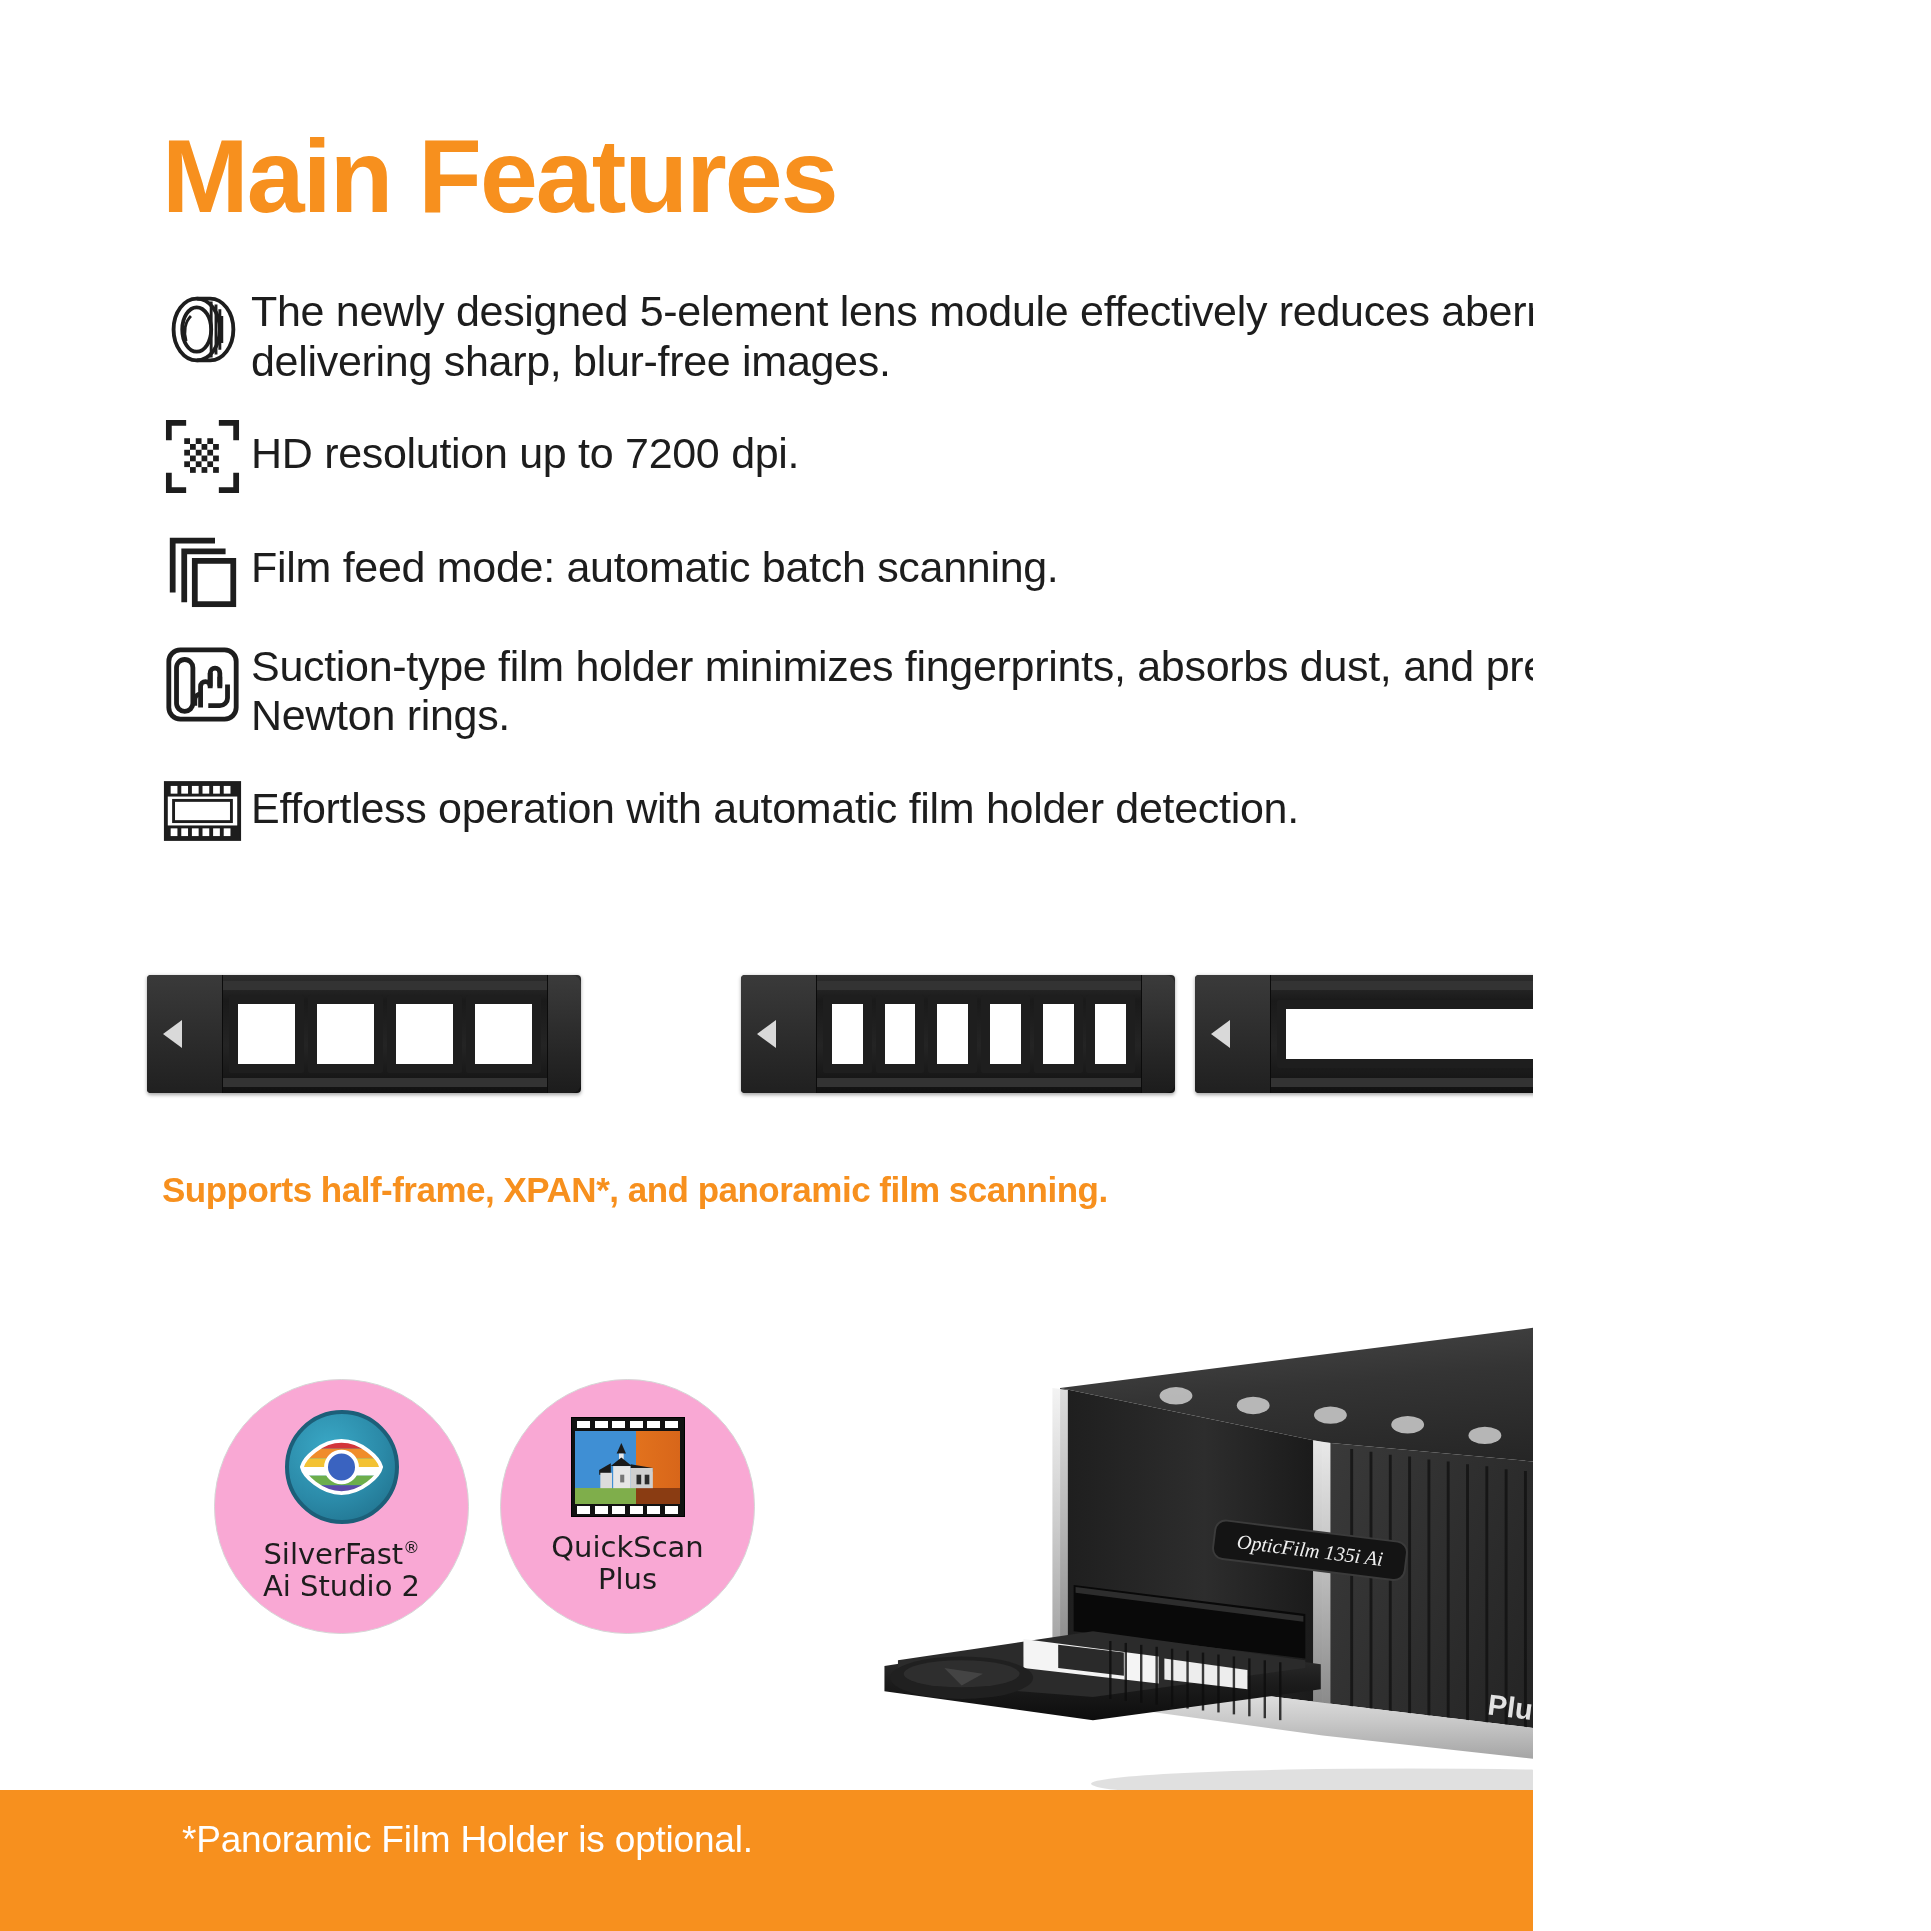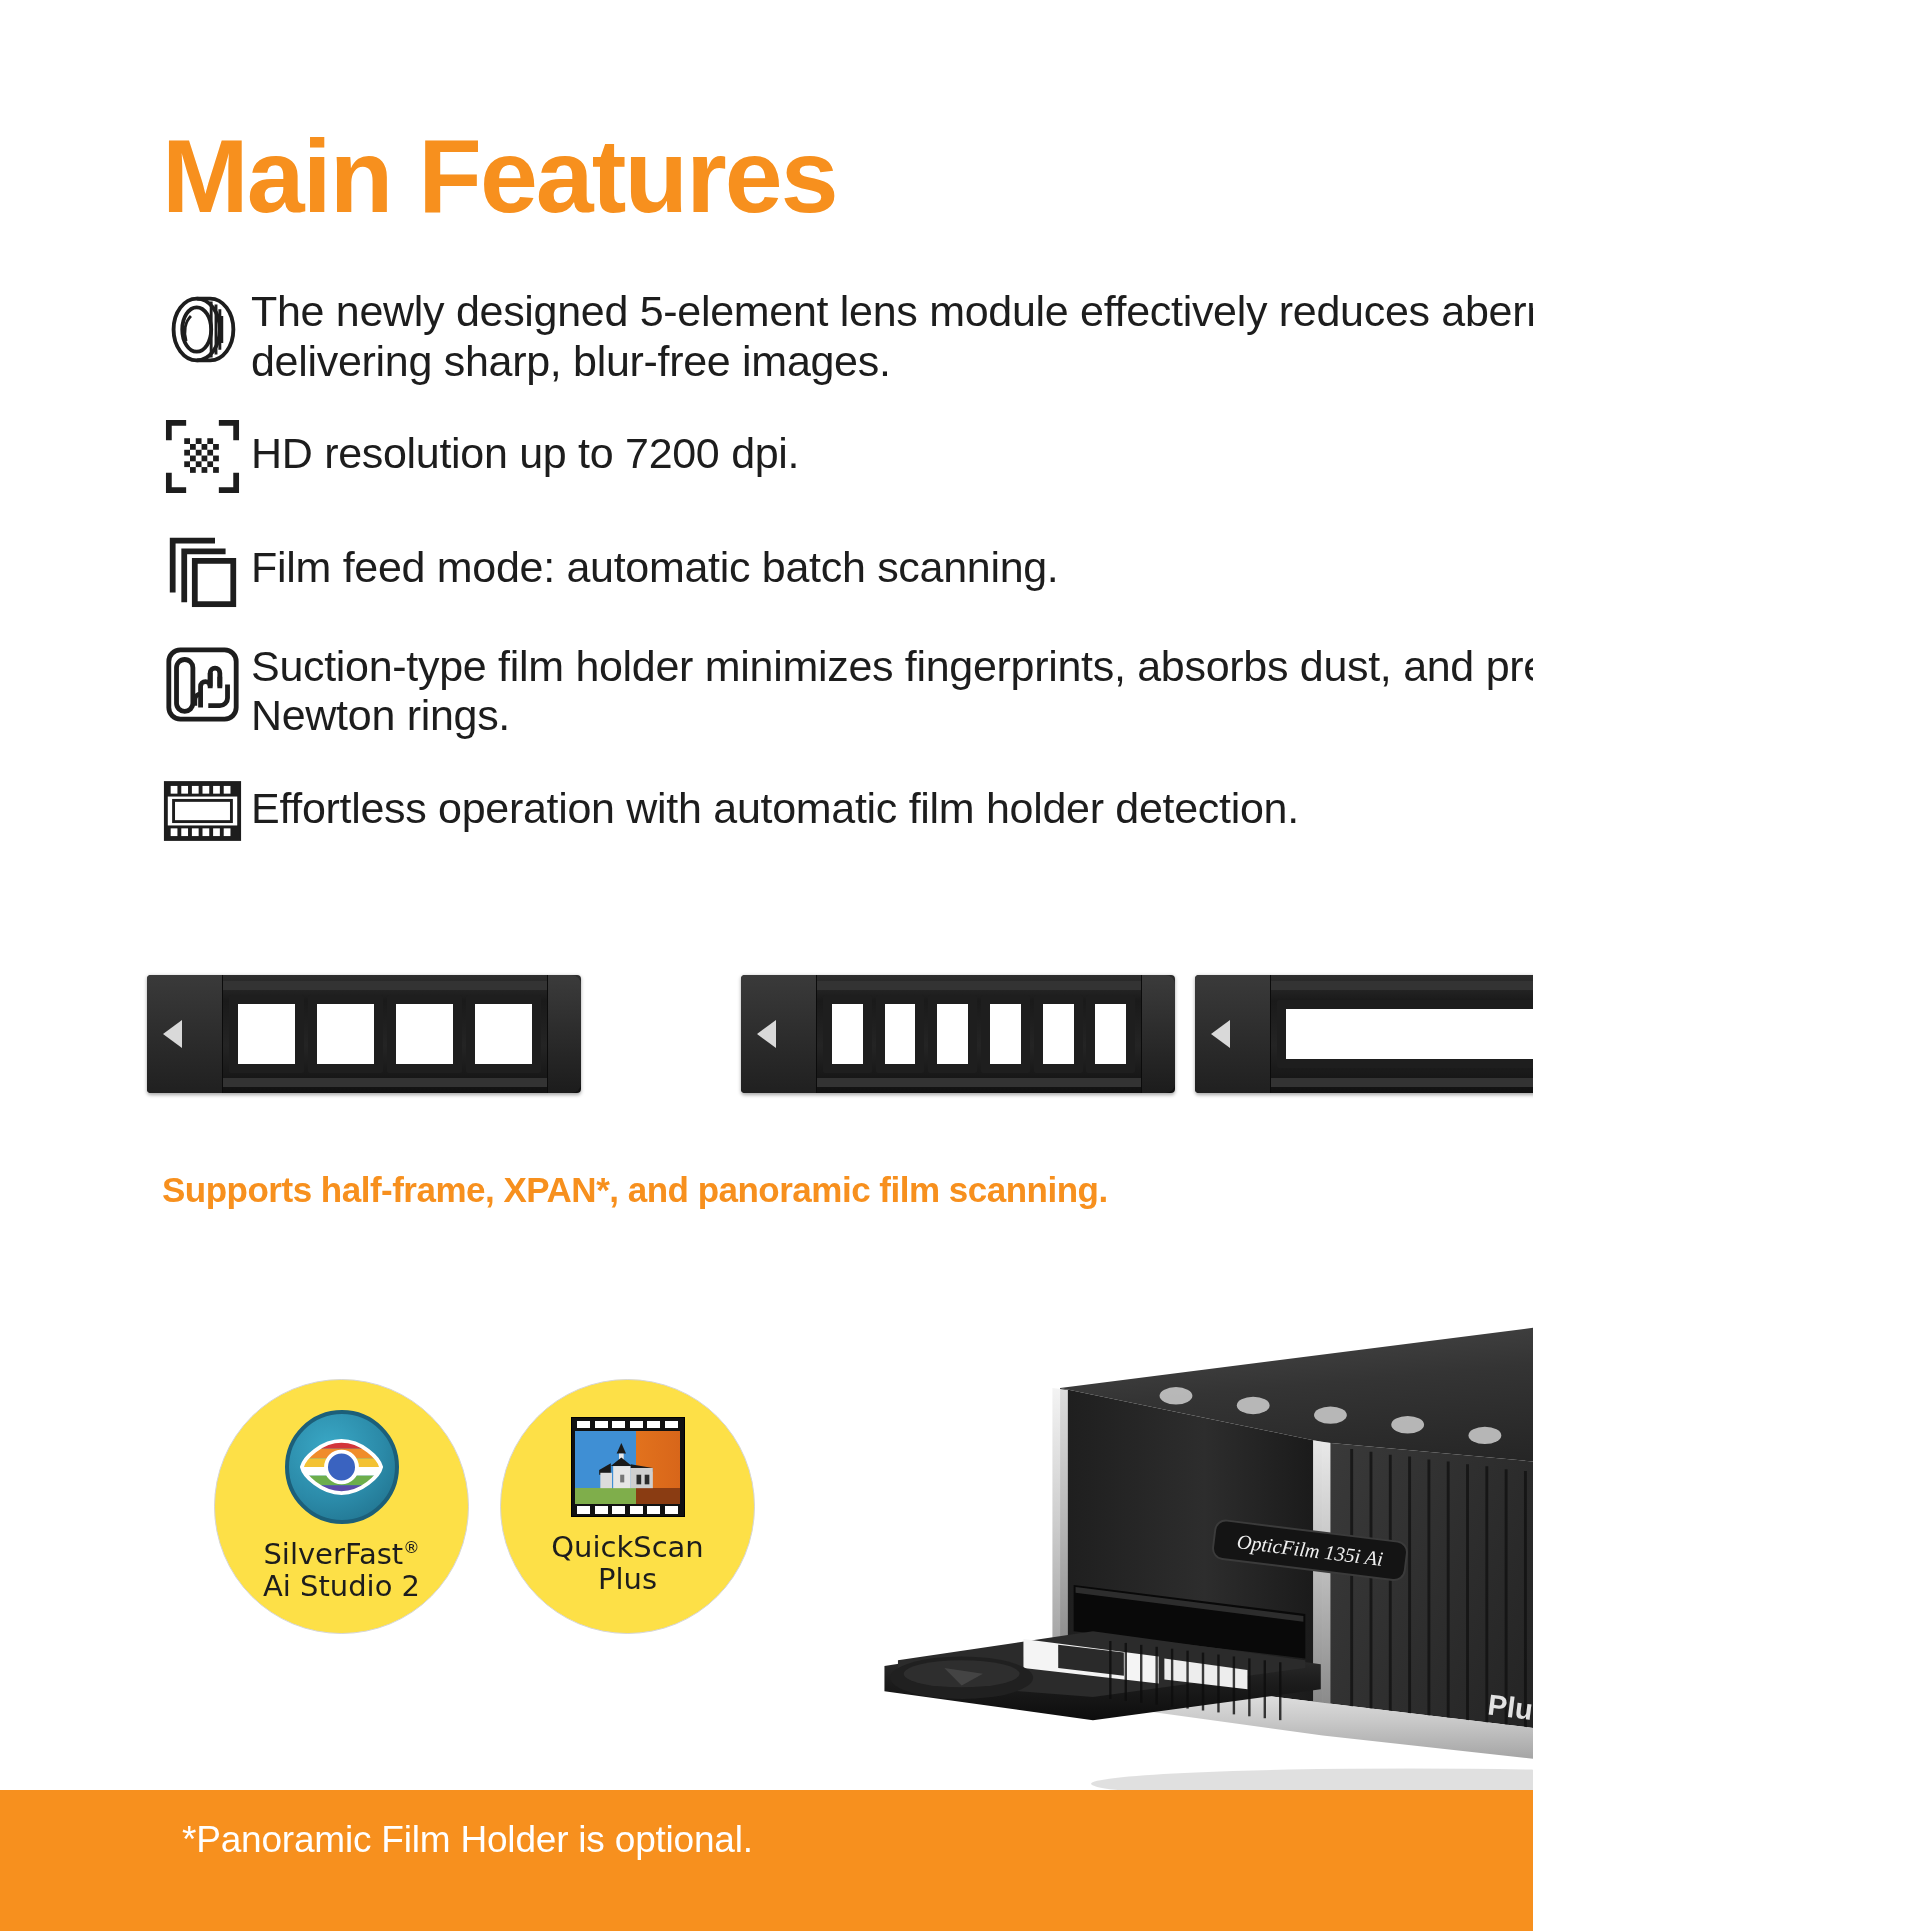--- a/index.html
+++ b/index.html
@@ -71,21 +71,21 @@
   .tagline{
     position:absolute;left:162px;top:1170px;
     font-size:35px;font-weight:bold;color:#F7901E;
     letter-spacing:-0.5px;white-space:nowrap;
   }
 
   
   .badges{position:absolute;left:214px;top:1379px;display:flex;gap:31px;}
   .badge{
     width:253px;height:253px;border-radius:50%;
-    border:1.4px solid #d6d6d6;background:#fde047;
+    border:1.4px solid #d6d6d6;background:#f9a8d4;
     display:flex;flex-direction:column;align-items:center;justify-content:center;
   }
   .badge-caption{
     margin-top:13.5px;text-align:center;font-size:29px;color:#1d1d1d;
     line-height:1.12;font-family:"DejaVu Sans",sans-serif;
   }
   .sup{font-size:16.4px;vertical-align:super;}
 
   
   .sf-logo{width:114px;height:114px;border-radius:50%;

